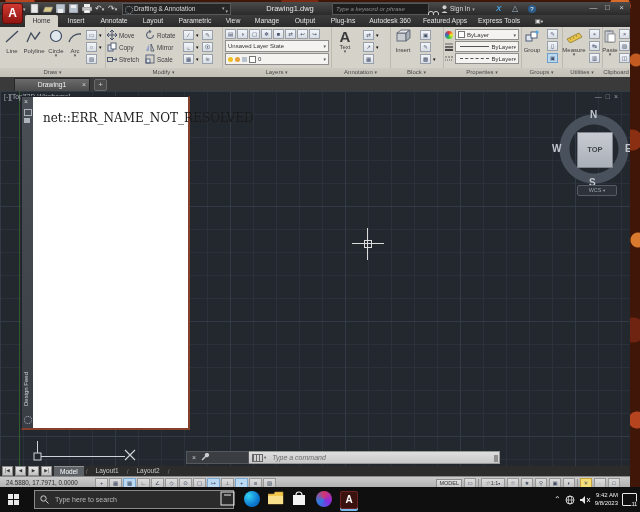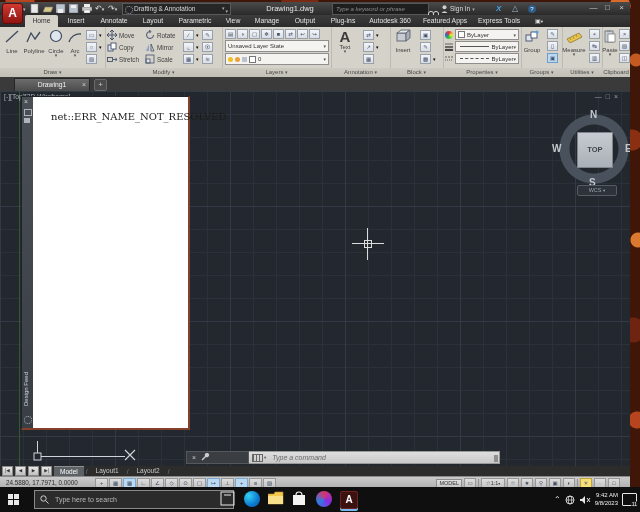--- a/index.html
+++ b/index.html
@@ -93,21 +93,21 @@
   .dfeed{position:absolute;left:21px;top:5px;width:166px;height:331px;display:flex;z-index:3;
     border:1px solid #20242a;border-right:2px solid #84402a;border-bottom:2px solid #84402a;background:#fff;}
   .dstrip{width:11px;background:linear-gradient(#4a4f56,#393e45);position:relative;flex:none;}
   .dstrip .x{position:absolute;top:1px;left:2px;color:#cfd3d8;font-size:7px;}
   .dstrip .pin{position:absolute;top:12px;left:2px;width:6px;height:5px;border:1px solid #aeb4bb;}
   .dstrip .prop{position:absolute;top:21px;left:2px;width:6px;height:5px;background:#aeb4bb;}
   .dstrip .vtitle{position:absolute;bottom:22px;left:1px;color:#cfd3d8;font-size:6px;
     writing-mode:vertical-rl;transform:rotate(180deg);white-space:nowrap;}
   .dstrip .gear2{position:absolute;bottom:4px;left:2px;width:6px;height:6px;border:1px dotted #aeb4bb;border-radius:50%;}
   .dbody{flex:1;background:#fff;position:relative;}
-  .derr{position:absolute;left:18px;top:14px;color:#1c1c1c;font-size:10px;font-family:"DejaVu Serif",serif;}
+  .derr{position:absolute;left:10px;top:14px;color:#1c1c1c;font-size:12px;font-family:"DejaVu Serif",serif;}
   
   .ucs{position:absolute;left:33px;bottom:4px;}
   
   .cmdbar{position:absolute;left:186px;top:360px;width:314px;height:13px;display:flex;z-index:4;}
   .cmdl{width:56px;background:#3a3d41;border:1px solid #55585c;display:flex;align-items:center;gap:5px;
     color:#c9ccd0;font-size:7px;padding-left:5px;flex:none;}
   .cmdr{flex:1;background:linear-gradient(#dedede,#c9c9c9);border:1px solid #9a9a9a;border-left:none;
     display:flex;align-items:center;position:relative;}
   .kbd{width:9px;height:6px;border:1px solid #666;margin-left:3px;background:
     repeating-linear-gradient(to right,#666 0 1px,transparent 1px 3px);}

